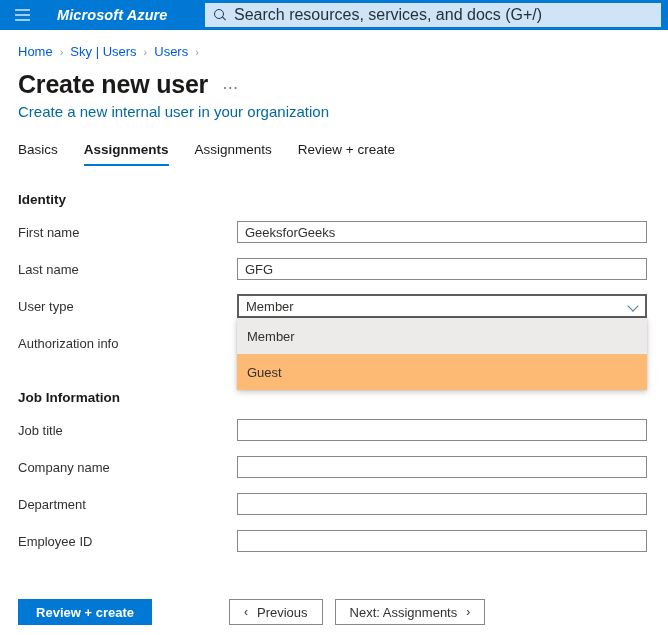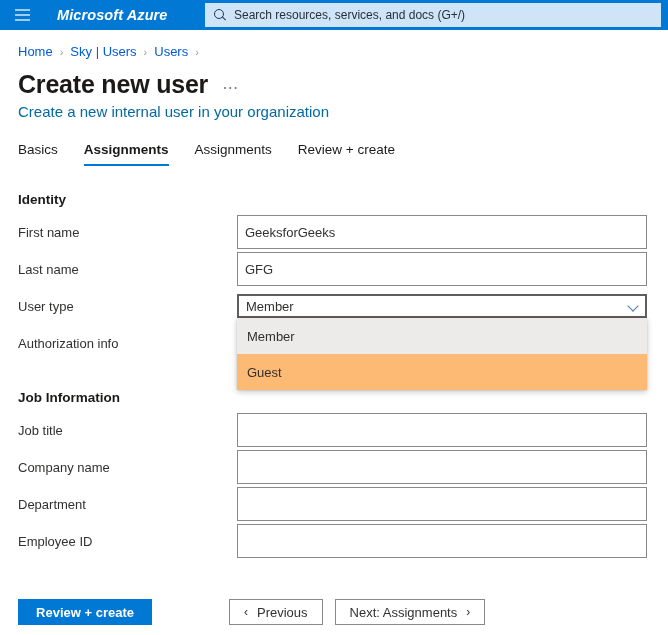--- a/index.html
+++ b/index.html
@@ -76,21 +76,21 @@
   .searchbox .mag::after {
     content: "";
     position: absolute;
     left: 7.5px; top: 7.5px;
     width: 5px; height: 1.3px;
     background: #1b3a57;
     transform: rotate(45deg);
     transform-origin: left center;
   }
   .searchbox .sph {
-    font-size: 12px;
+    font-size: 16px;
     color: #25303b;
     white-space: nowrap;
   }
 
   
   .page { padding: 0 18px; }
 
   .breadcrumb {
     display: flex;
     align-items: center;
@@ -174,21 +174,21 @@
     white-space: nowrap;
   }
   .finput {
     width: 410px;
     height: 22px;
     border: 1px solid #8a8886;
     background: #ffffff;
     font-family: "Liberation Sans", sans-serif;
     font-size: 13px;
     color: #323130;
-    padding: 16px 7px;
+    padding: 4px 7px;
     outline: none;
   }
 
   
   .combo-wrap { position: relative; width: 410px; }
   .combo {
     width: 410px;
     height: 24px;
     border: 2px solid #605e5c;
     background: #ffffff;

